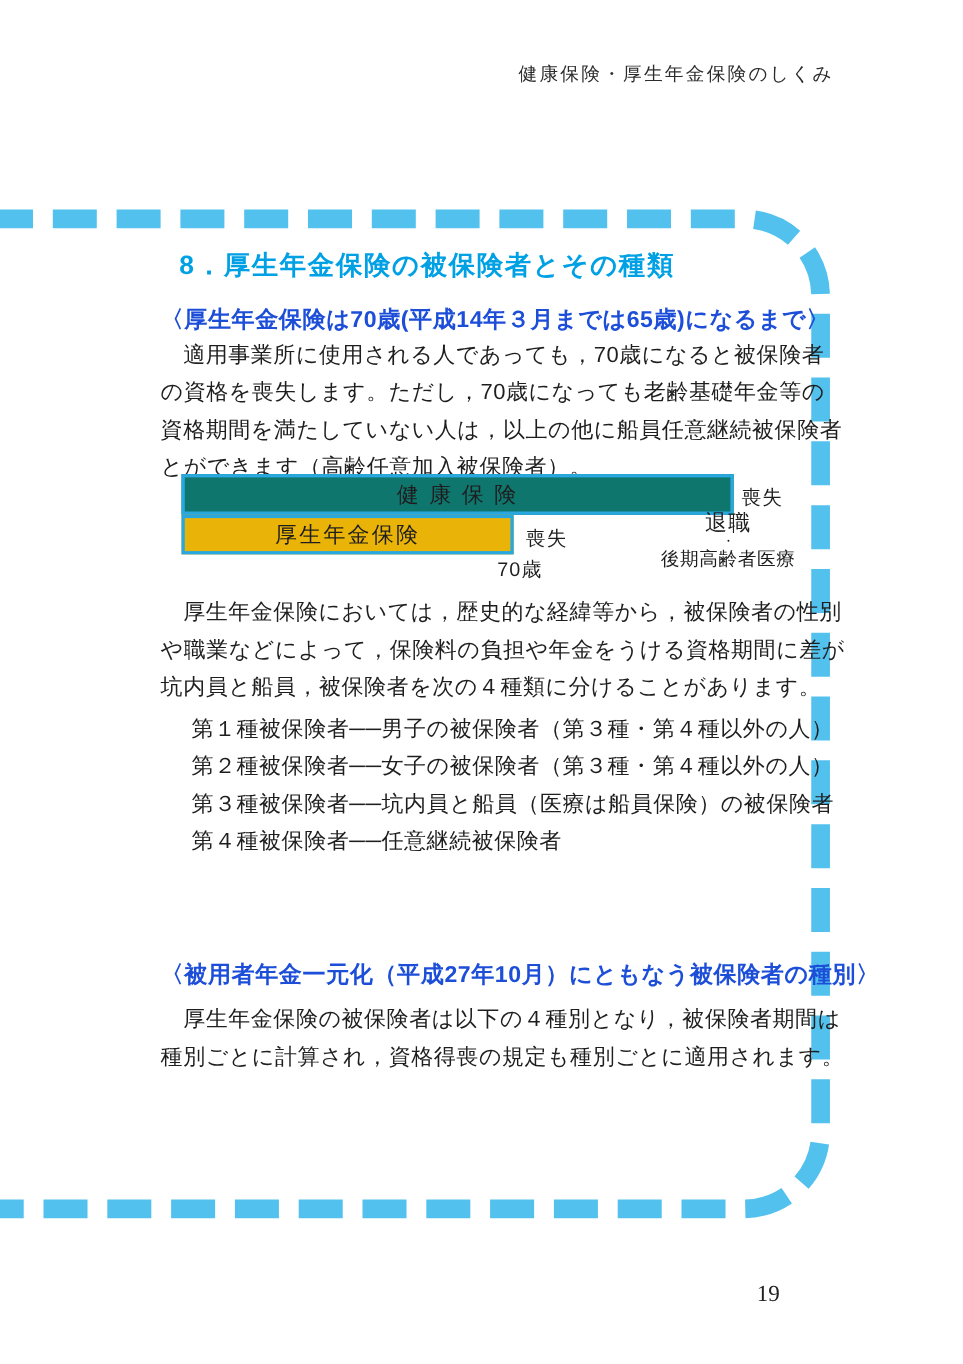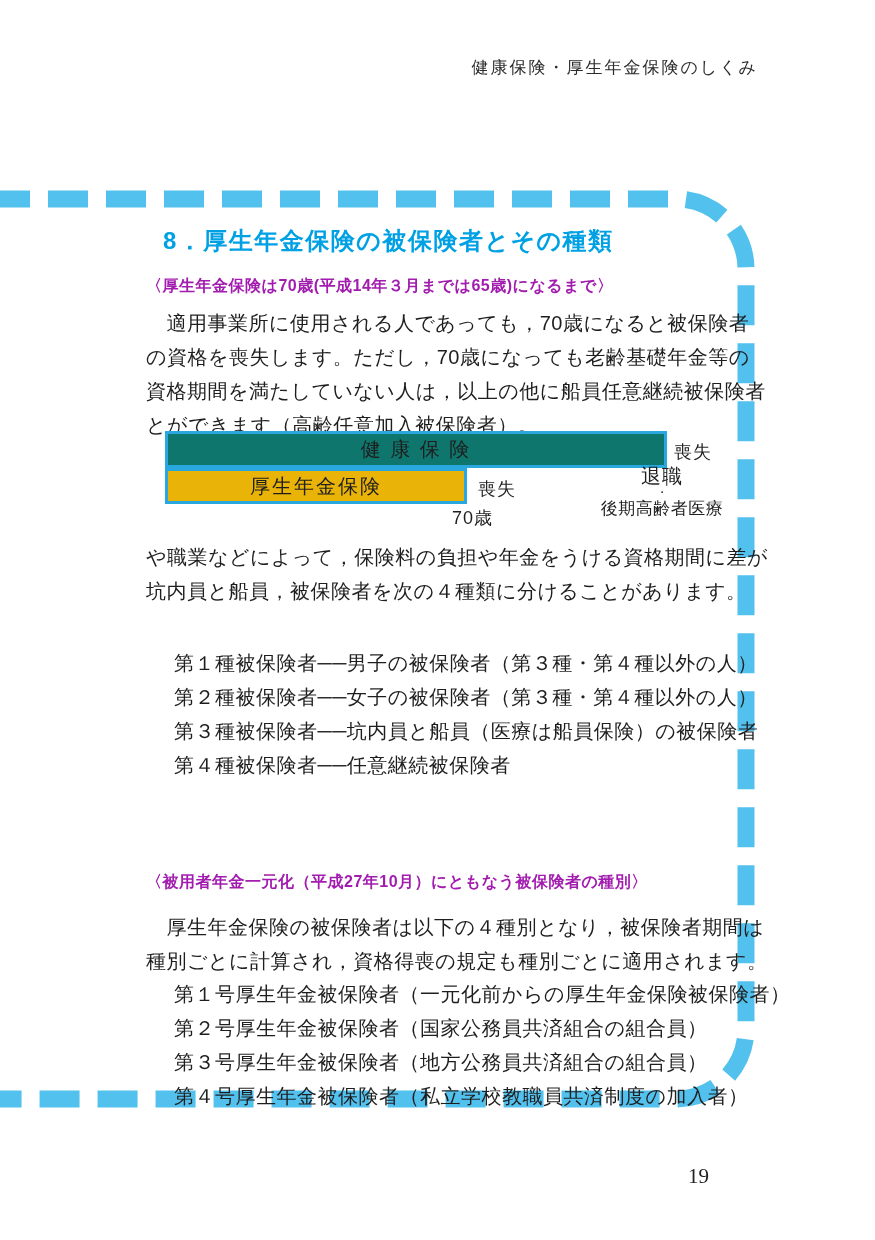--- a/index.html
+++ b/index.html
@@ -11,21 +11,21 @@
     position:absolute; top:56px; left:0; width:758px; text-align:right;
     font-family:"Liberation Serif", serif; font-size:17px; letter-spacing:2px; color:#2c2c2c;
   }
   .frame-svg { position:absolute; top:0; left:0; pointer-events:none; }
 
   .doc-title {
     position:absolute; left:163px; top:225px; font-size:24px; font-weight:bold;
     color:#00a1e4; letter-spacing:1.5px; white-space:nowrap;
   }
   .sub-heading {
-    position:absolute; font-size:16px; font-weight:bold; color:#a21caf;
+    position:absolute; font-size:21px; font-weight:bold; color:#1d4ed8;
     letter-spacing:0.5px; white-space:nowrap;
   }
   #heading1 { left:146px; top:276px; }
   #heading2 { left:146px; top:872px; }
 
   .para, .type-list {
     position:absolute; font-size:20px; line-height:34px; letter-spacing:0.5px;
     white-space:nowrap;
   }
   #para1 { left:146px; top:306px; }
@@ -89,41 +89,36 @@
   <div class="diagram-box" id="pension-box">厚生年金保険</div>
   <div class="diagram-label" id="pension-loss">喪失</div>
   <div class="diagram-label" id="age-label">70歳</div>
   <div id="end-labels">
     <div class="retire">退職</div>
     <div class="dot">・</div>
     <div class="elder">後期高齢者医療</div>
   </div>
 
   <div class="para" id="para2">
+    <div>　厚生年金保険においては，歴史的な経緯等から，被保険者の性別</div>
     <div>や職業などによって，保険料の負担や年金をうける資格期間に差が</div>
     <div>坑内員と船員，被保険者を次の４種類に分けることがあります。</div>
   </div>
 
   <div class="type-list" id="types1">
     <div>第１種被保険者──男子の被保険者（第３種・第４種以外の人）</div>
     <div>第２種被保険者──女子の被保険者（第３種・第４種以外の人）</div>
     <div>第３種被保険者──坑内員と船員（医療は船員保険）の被保険者</div>
     <div>第４種被保険者──任意継続被保険者</div>
   </div>
 
 
   <div class="sub-heading" id="heading2">〈被用者年金一元化（平成27年10月）にともなう被保険者の種別〉</div>
 
   <div class="para" id="para3">
     <div>　厚生年金保険の被保険者は以下の４種別となり，被保険者期間は</div>
     <div>種別ごとに計算され，資格得喪の規定も種別ごとに適用されます。</div>
   </div>
 
-  <div class="type-list" id="types2">
-    <div>第１号厚生年金被保険者（一元化前からの厚生年金保険被保険者）</div>
-    <div>第２号厚生年金被保険者（国家公務員共済組合の組合員）</div>
-    <div>第３号厚生年金被保険者（地方公務員共済組合の組合員）</div>
-    <div>第４号厚生年金被保険者（私立学校教職員共済制度の加入者）</div>
-  </div>
 
   <div class="page-number">19</div>
 
 </div>
 
 </body></html>

